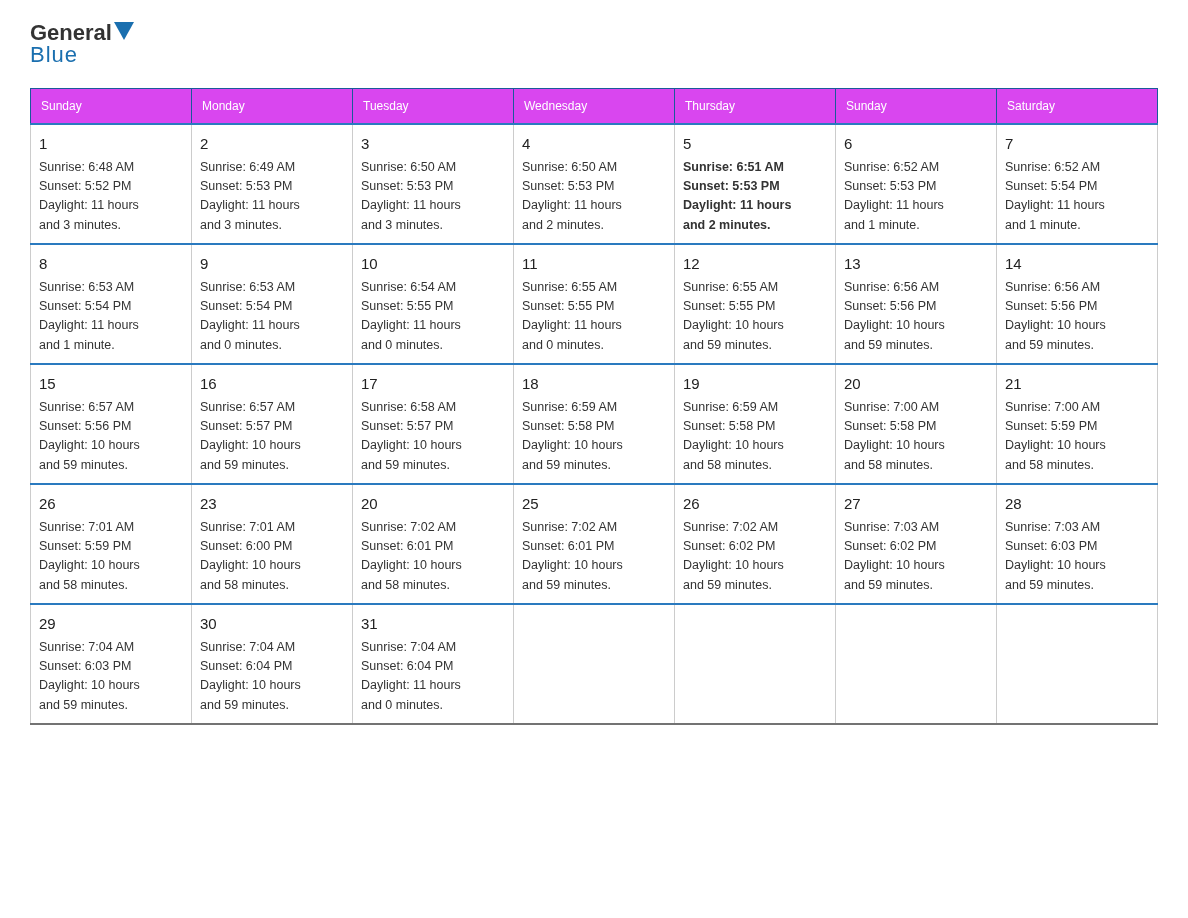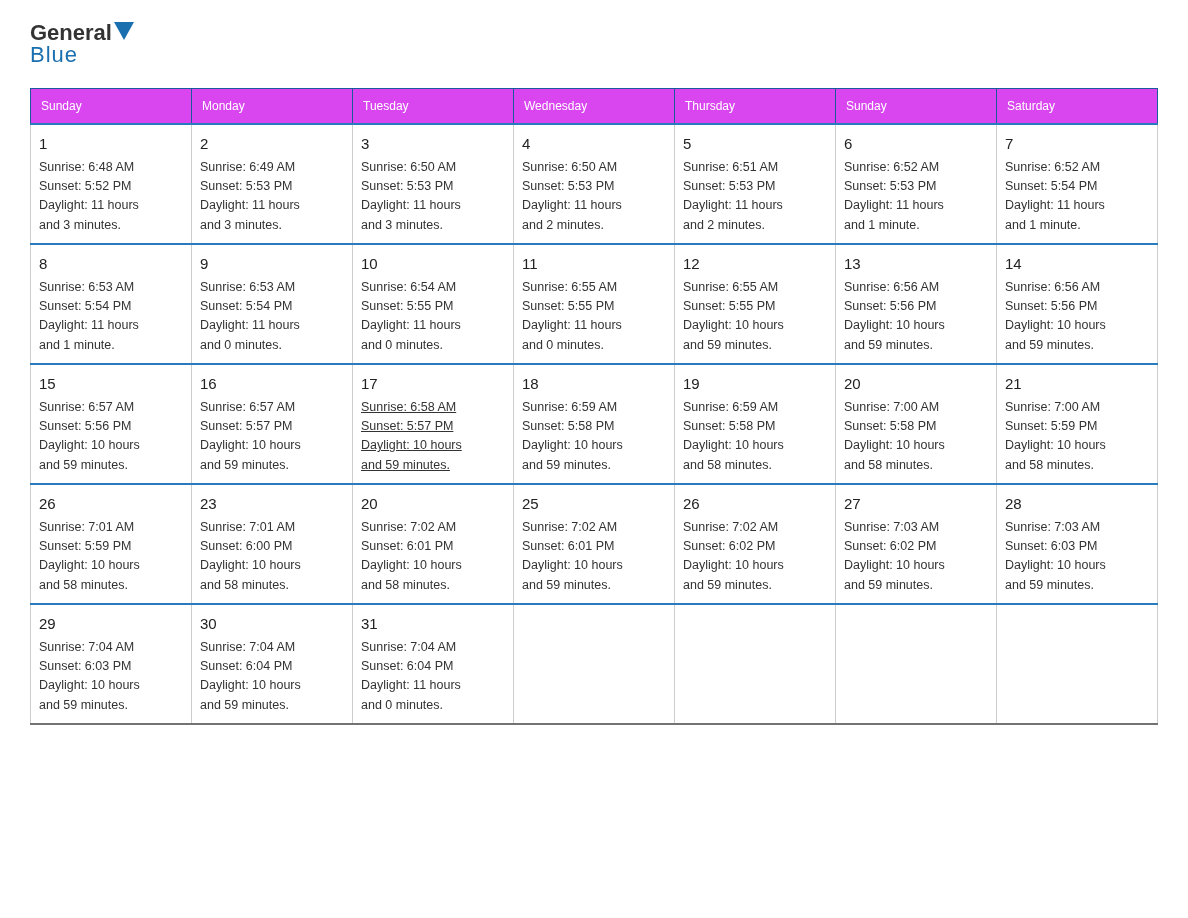--- a/index.html
+++ b/index.html
@@ -160,21 +160,21 @@
         </td>
         <td>
           <span class="day-number">4</span>
           <div class="day-info" style="white-space: pre-line;">Sunrise: 6:50 AM
 Sunset: 5:53 PM
 Daylight: 11 hours
 and 2 minutes.</div>
         </td>
         <td>
           <span class="day-number">5</span>
-          <div class="day-info" style="white-space: pre-line;">Sunrise: 6:51 AM
+          <div class="day-info" style="white-space: pre-line; font-weight: bold;">Sunrise: 6:51 AM
 Sunset: 5:53 PM
 Daylight: 11 hours
 and 2 minutes.</div>
         </td>
         <td>
           <span class="day-number">6</span>
           <div class="day-info" style="white-space: pre-line;">Sunrise: 6:52 AM
 Sunset: 5:53 PM
 Daylight: 11 hours
 and 1 minute.</div>
@@ -248,21 +248,21 @@
         </td>
         <td>
           <span class="day-number">16</span>
           <div class="day-info" style="white-space: pre-line;">Sunrise: 6:57 AM
 Sunset: 5:57 PM
 Daylight: 10 hours
 and 59 minutes.</div>
         </td>
         <td>
           <span class="day-number">17</span>
-          <div class="day-info" style="white-space: pre-line; text-decoration: underline;">Sunrise: 6:58 AM
+          <div class="day-info" style="white-space: pre-line;">Sunrise: 6:58 AM
 Sunset: 5:57 PM
 Daylight: 10 hours
 and 59 minutes.</div>
         </td>
         <td>
           <span class="day-number">18</span>
           <div class="day-info" style="white-space: pre-line;">Sunrise: 6:59 AM
 Sunset: 5:58 PM
 Daylight: 10 hours
 and 59 minutes.</div>

